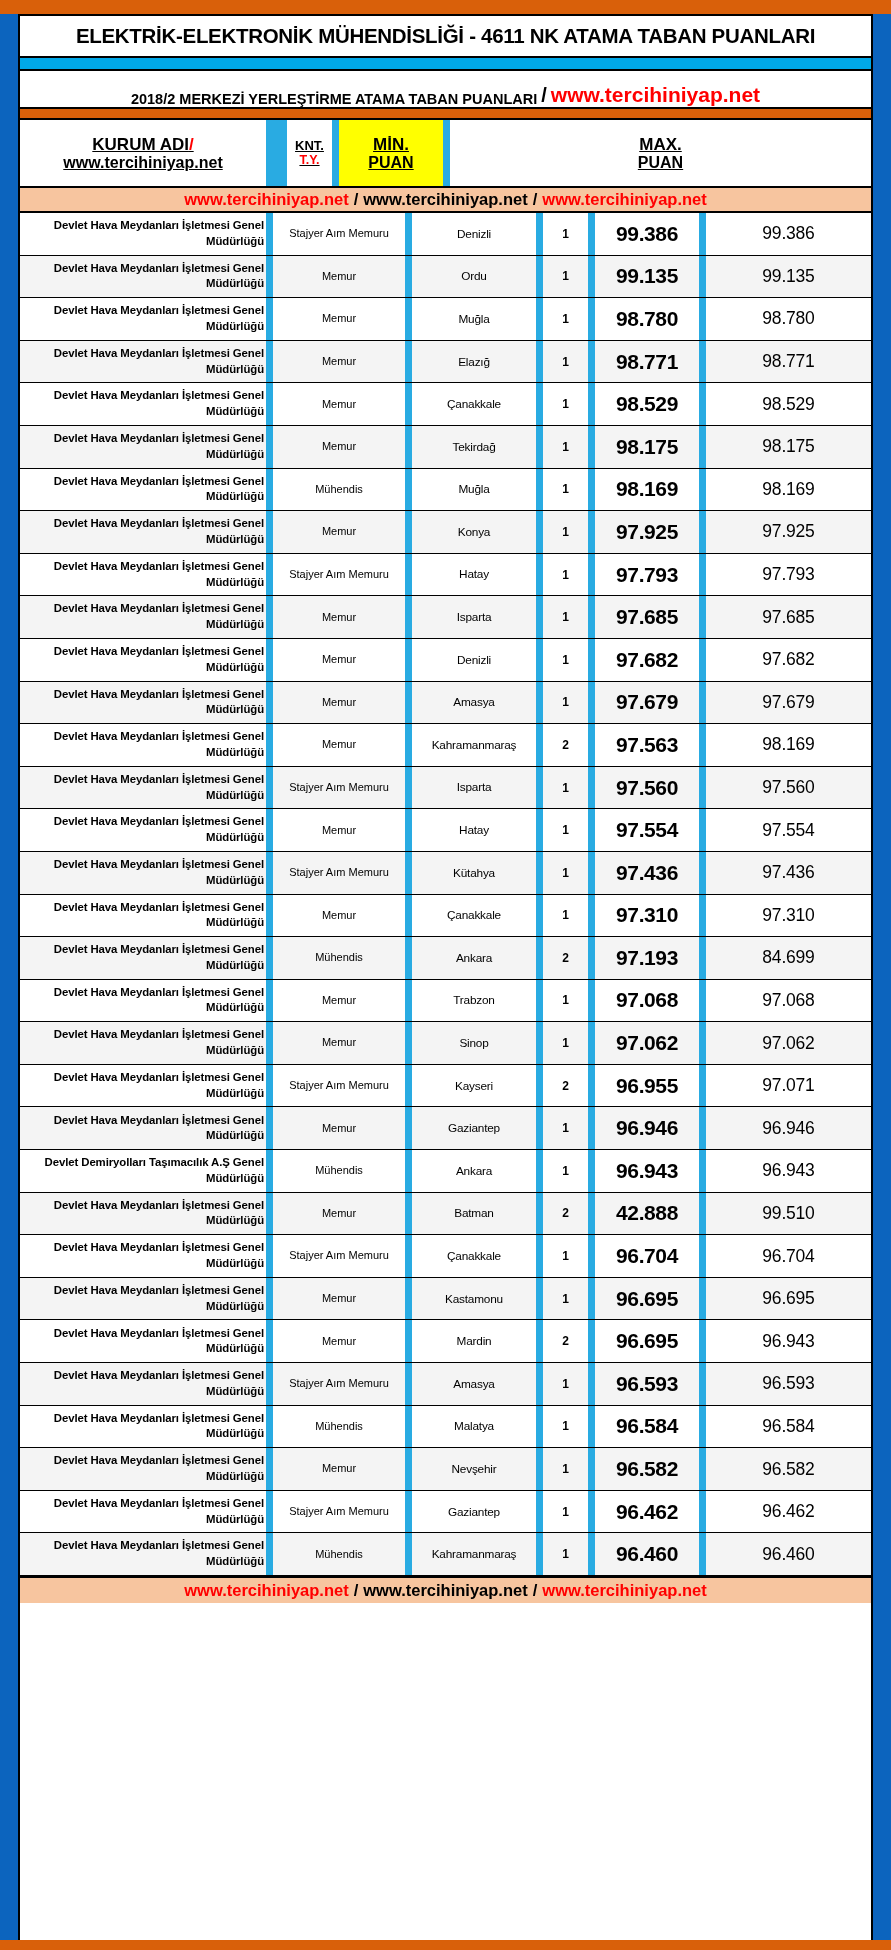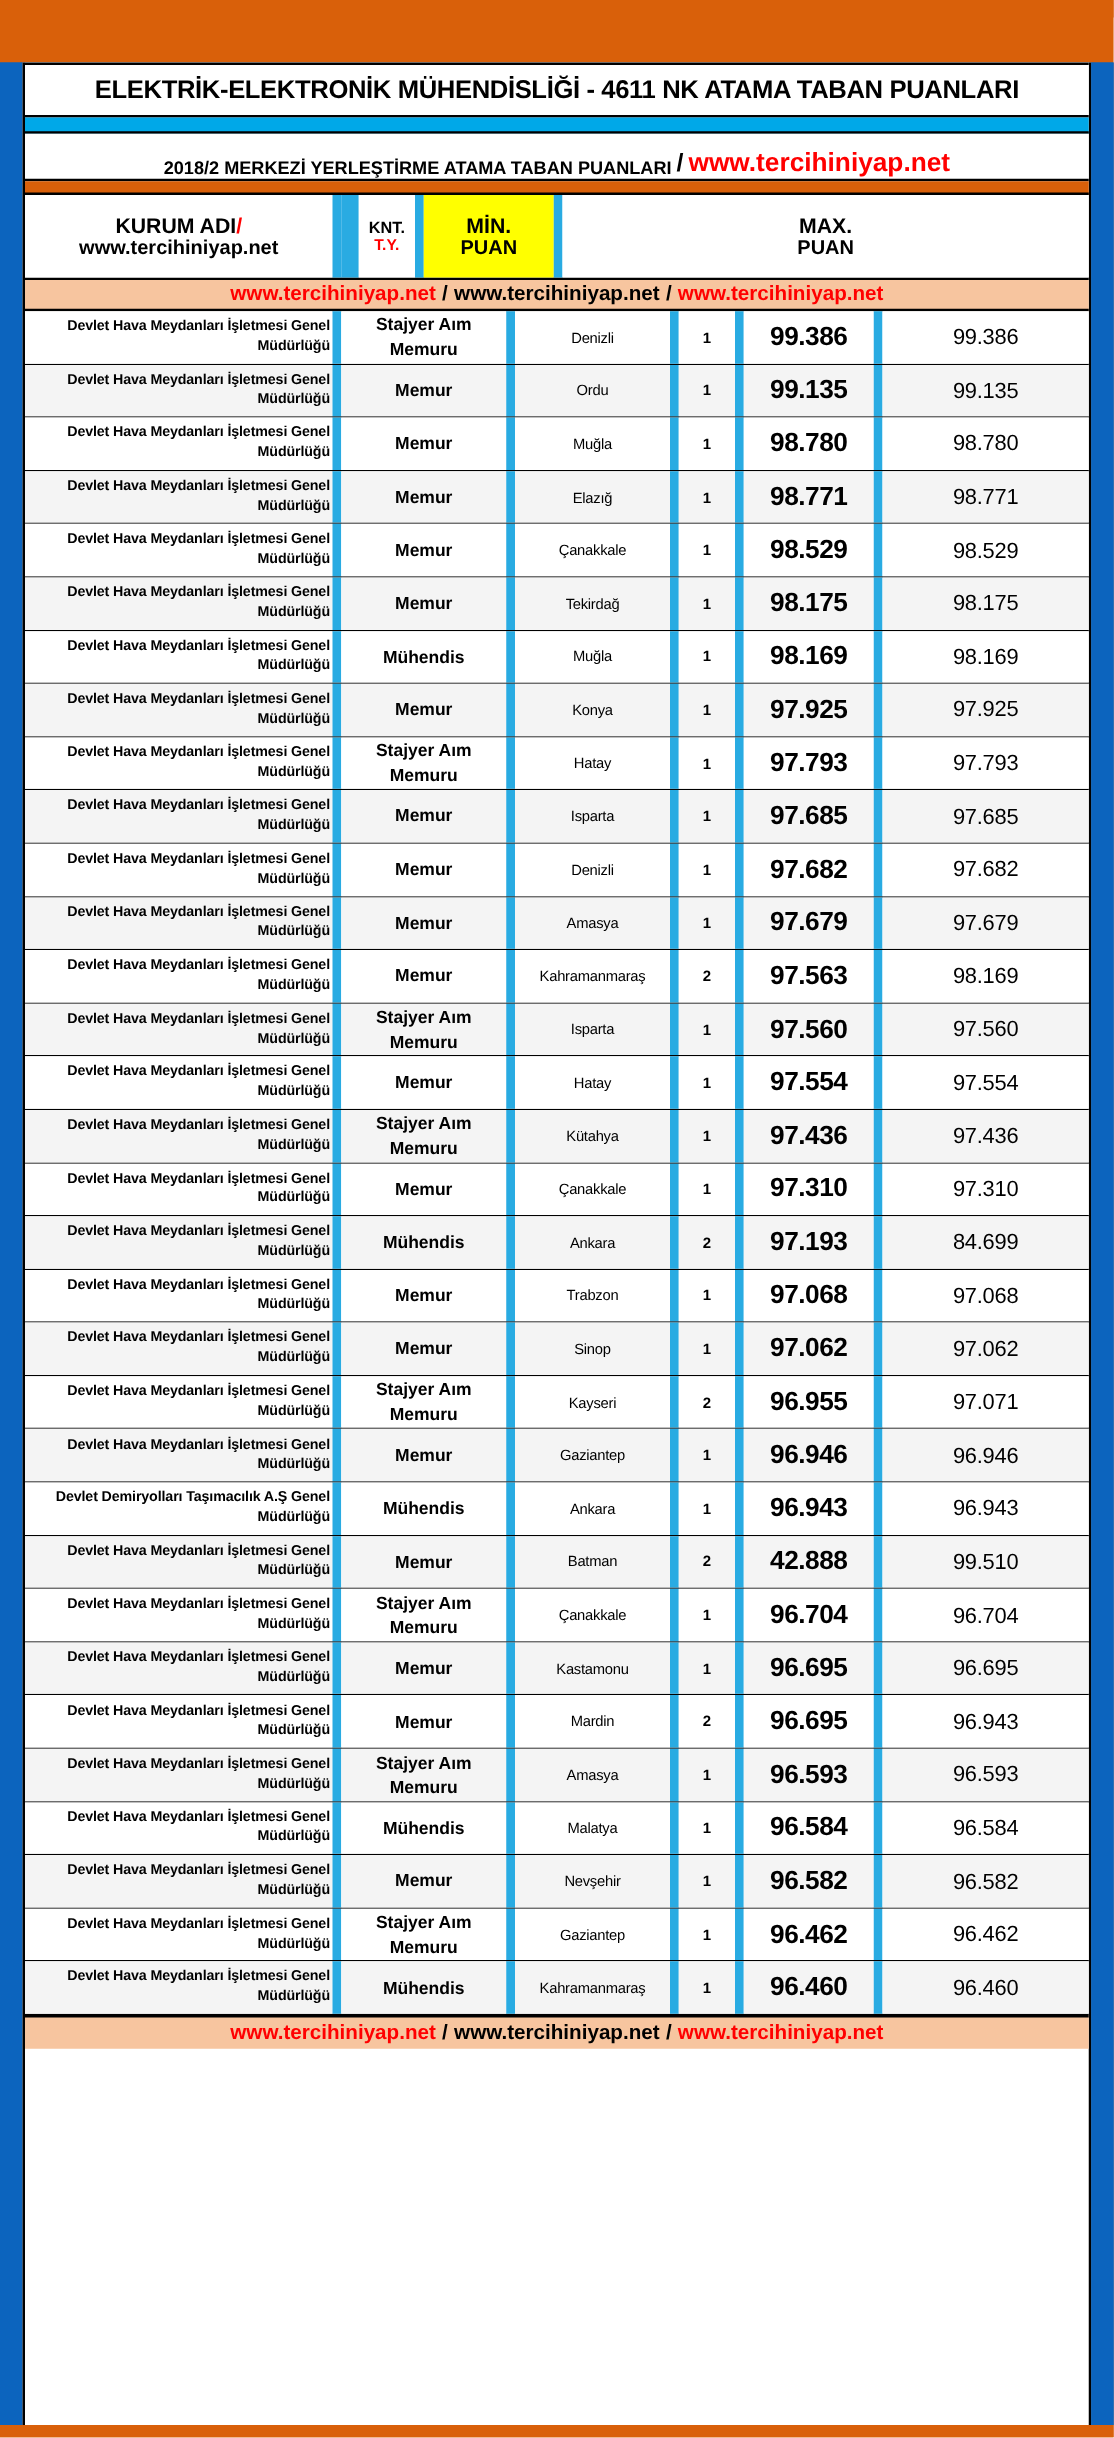--- a/index.html
+++ b/index.html
@@ -21,21 +21,20 @@
   
   .strip-top    { height: 14px; background: #D9600A; flex: 0 0 14px; }
   .strip-bottom { height: 10px; background: #D9600A; flex: 0 0 10px; }
 
   .body-wrap {
     flex: 1 1 auto;
     display: flex;
     flex-direction: row;
     background: #0C64BE;
     min-height: 0;
-    margin-top: 36px;
   }
   .edge-left  { flex: 0 0 18px; background: #0C64BE; }
   .edge-right { flex: 0 0 18px; background: #0C64BE; }
 
   .content {
     flex: 1 1 auto;
     display: flex;
     flex-direction: column;
     background: #ffffff;
     border-left: 2px solid #000;
@@ -92,21 +91,21 @@
   .c-knt   { flex: 0 0 45px; }
   .c-min   { flex: 0 0 104px; }
   .c-max   { flex: 1 1 auto; }
 
   
   .hrow { flex: 0 0 68px; border-bottom: 2px solid #000; }
   .hcell {
     display: flex; flex-direction: column;
     align-items: center; justify-content: center;
     background: #ffffff; text-align: center; line-height: 1.12;
-    padding: 0 8px; overflow: hidden;
+    padding: 0 8px; overflow: hidden; text-decoration: underline;
   }
   .hcell.yellow { background: #FFFF00; }
   .h-l1 { font-size: 17px; font-weight: bold; color: #000; }
   .h-l2 { font-size: 16px; font-weight: bold; color: #000; }
   .h-l1.red, .h-l2.red { color: #FF0000; }
   .h-l1.small { font-size: 13px; }
   .h-l2.small { font-size: 12.5px; }
   .h-slash { color: #FF0000; font-weight: bold; }
 
   
@@ -130,21 +129,21 @@
     background: #FFFFFF;
   }
   .drow.alt .dcell { background: #F4F4F4; }
   .drow.alt .c-gap, .drow .c-gap { background: #29ABE2; }
 
   .kurum-txt {
     font-size: 11.4px; font-weight: bold; color: #000;
     line-height: 1.38; letter-spacing: -0.1px; text-align: right;
   }
   .unvan-txt {
-    font-size: 14px; font-weight: bold; color: #000; line-height: 1.38;
+    font-size: 11px; font-weight: normal; color: #000; line-height: 1.38;
   }
   .il-txt {
     font-size: 11.8px; font-weight: normal; color: #000; line-height: 1.2;
     letter-spacing: -0.2px;
   }
   .knt-txt { font-size: 12px; font-weight: bold; color: #000; }
   .min-txt { font-size: 21px; font-weight: bold; color: #000; letter-spacing: -0.4px; }
   .max-txt { font-size: 17.5px; font-weight: normal; color: #000; letter-spacing: -0.2px; }
 </style>
 </head>

